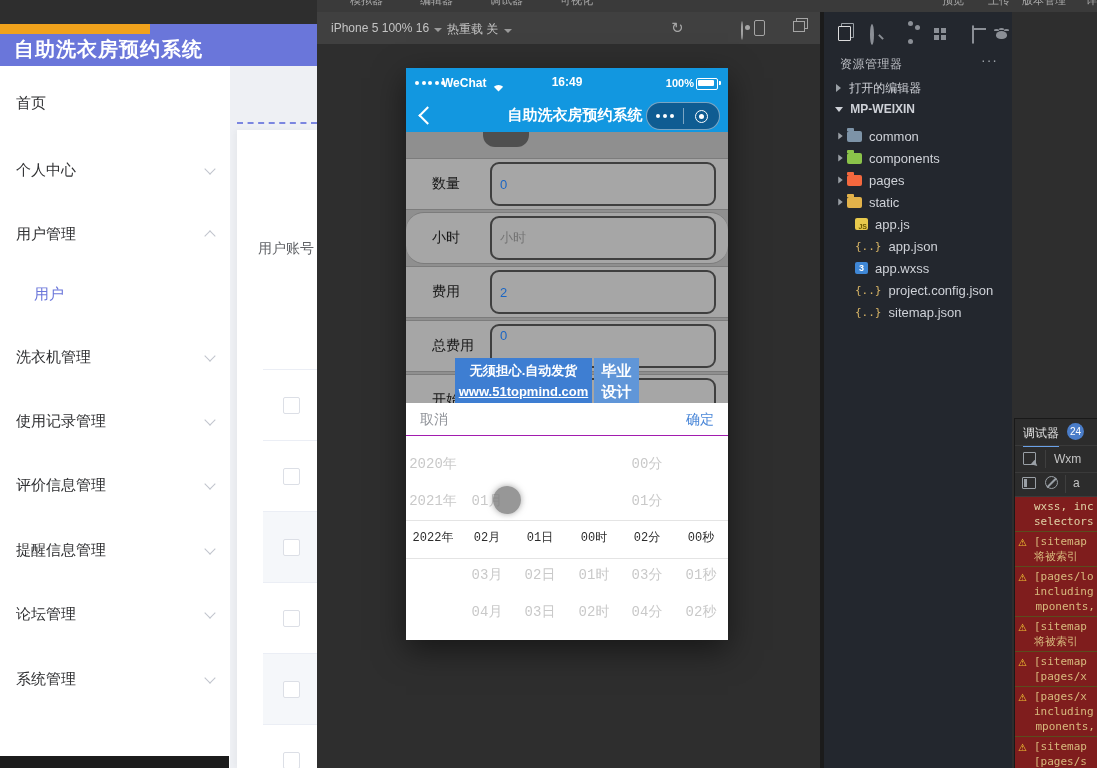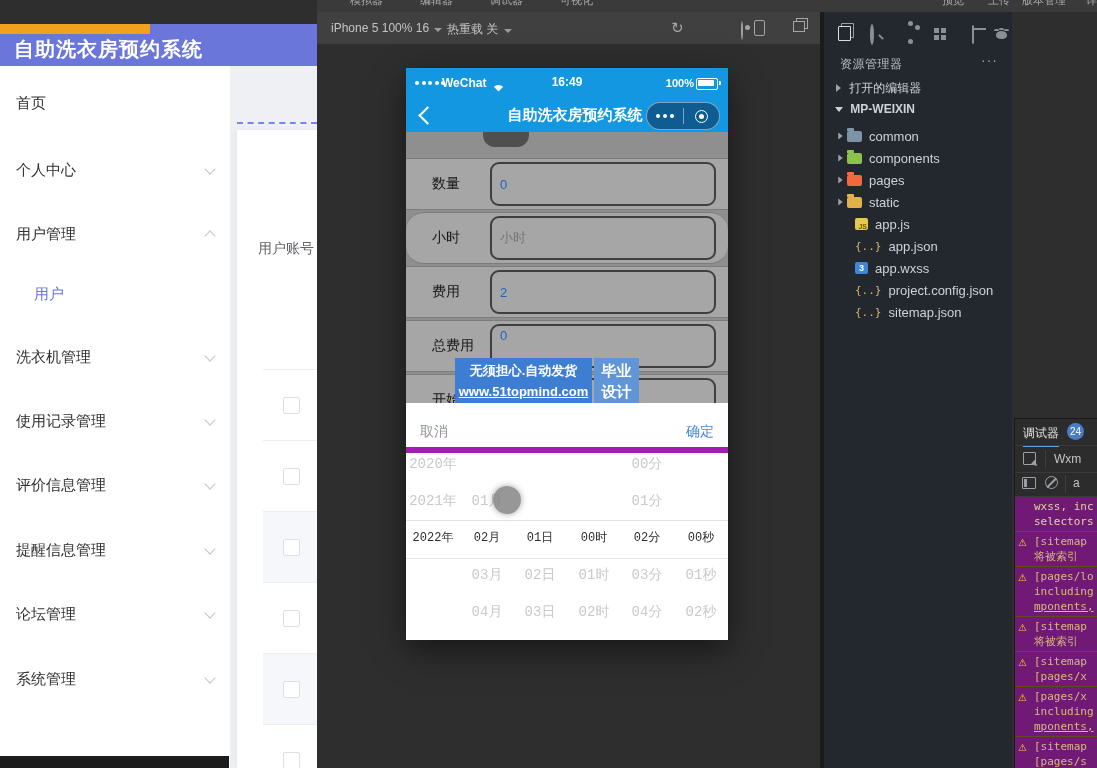--- a/index.html
+++ b/index.html
@@ -92,21 +92,21 @@
   .fi.topval{align-items:flex-start;}
   .fi.topval .fval{padding-top:2px;}
 
   .ad{position:absolute;left:49px;top:290px;width:137px;height:45px;background:#3e7ed2;color:#fff;
     z-index:40;text-align:center;font-weight:700;font-size:13px;line-height:21px;padding-top:2px;box-sizing:border-box;}
   .ad .u{text-decoration:underline;}
   .ad-badge{position:absolute;left:188px;top:290px;width:45px;height:45px;background:#6096d8;color:#fff;
     z-index:40;text-align:center;font-weight:700;font-size:15px;line-height:21px;padding-top:2px;box-sizing:border-box;}
 
   .picker{position:absolute;left:0;top:335px;width:100%;height:237px;background:#fff;z-index:20;}
-  .pk-head{position:absolute;left:0;top:12px;width:100%;height:32px;border-bottom:6px solid #a21caf;}
+  .pk-head{position:absolute;left:0;top:0;width:100%;height:32px;border-bottom:1px solid #a21caf;}
   .pk-cancel{position:absolute;left:14px;top:8px;font-size:14px;color:#909399;cursor:pointer;}
   .pk-ok{position:absolute;right:14px;top:8px;font-size:14px;color:#4a87d8;cursor:pointer;}
   .pwheel{position:absolute;left:0;top:32px;right:0;bottom:0;overflow:hidden;font-family:Liberation Mono, monospace;}
   .psel{position:absolute;left:0;right:0;top:85px;height:37px;border-top:1px solid #e4e4e4;border-bottom:1px solid #e4e4e4;}
   .pcell{position:absolute;width:54px;height:37px;line-height:37px;text-align:center;font-size:14px;color:#c9c9c9;cursor:grab;}
   .c0{left:0}.c1{left:54px}.c2{left:107px}.c3{left:161px}.c4{left:214px}.c5{left:268px}
   .r0{top:11px}.r1{top:48px}.r2{top:85px}.r3{top:122px}.r4{top:159px}
   .pcell.sel{color:#2c2c2c;font-size:12px;}
   .touch-dot{position:absolute;left:87px;top:418px;width:28px;height:28px;border-radius:50%;
     background:rgba(125,125,125,0.8);box-shadow:0 0 6px rgba(125,125,125,0.7);z-index:50;}
@@ -154,25 +154,25 @@
     border-left:6px solid #9aa0a6;border-top:3px solid transparent;border-bottom:3px solid transparent;transform:rotate(40deg);}
   .dbg-vdiv{position:absolute;top:4px;width:1px;height:18px;background:#3f3f3f;}
   .dbg-wxml{position:absolute;left:39px;top:6px;font-size:12px;color:#c4c4c4;cursor:pointer;}
   .dbg-row3{position:absolute;left:0;top:52px;width:100%;height:25px;border-bottom:1px solid #3a3a3a;}
   .ic-sidebtn{position:absolute;left:7px;top:6px;width:12px;height:10px;border:1.5px solid #9aa0a6;border-radius:1px;cursor:pointer;}
   .ic-sidebtn::before{content:"";position:absolute;left:1px;top:1px;width:3px;height:8px;background:#9aa0a6;}
   .ic-block{position:absolute;left:30px;top:5px;width:11px;height:11px;border:1.5px solid #9aa0a6;border-radius:50%;cursor:pointer;}
   .ic-block::after{content:"";position:absolute;left:-1px;top:5px;width:13px;height:1.5px;background:#9aa0a6;transform:rotate(-45deg);}
   .dbg-filter{position:absolute;left:58px;top:5px;font-size:12px;color:#c4c4c4;}
   .console{position:absolute;left:0;top:78px;width:100%;bottom:0;overflow:hidden;}
-  .warn{position:relative;background:#701a75;border-bottom:1px solid #5a4d1e;color:#d7ba7d;
+  .warn{position:relative;background:#7f1d1d;border-bottom:1px solid #5a4d1e;color:#d7ba7d;
     font-family:"DejaVu Sans Mono","Liberation Mono",monospace;font-size:11px;line-height:15px;
     padding:2px 2px 2px 19px;}
   .warn .wi{position:absolute;left:3px;top:3px;font-size:10px;color:#f1c232;font-family:"DejaVu Sans",sans-serif;}
-  .warn .lnk{text-decoration:underline;cursor:pointer;}
+  .warn .lnk{cursor:pointer;text-align:right;}
   .warn.cont{color:#e0d3a6;}
 </style>
 </head>
 <body>
 
 <div id="canvas">
 
 
   <div class="admin-header">
     <div class="orange-strip"></div>

